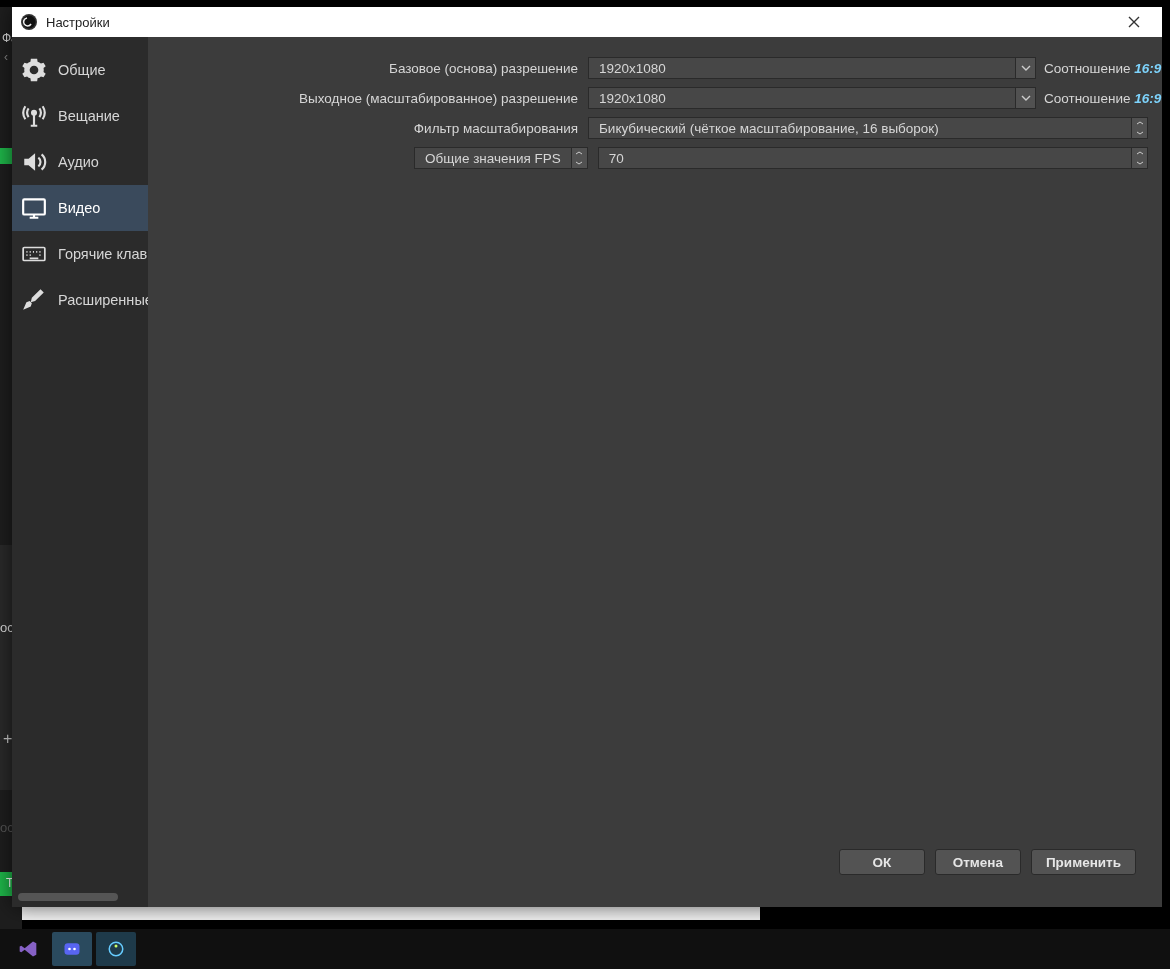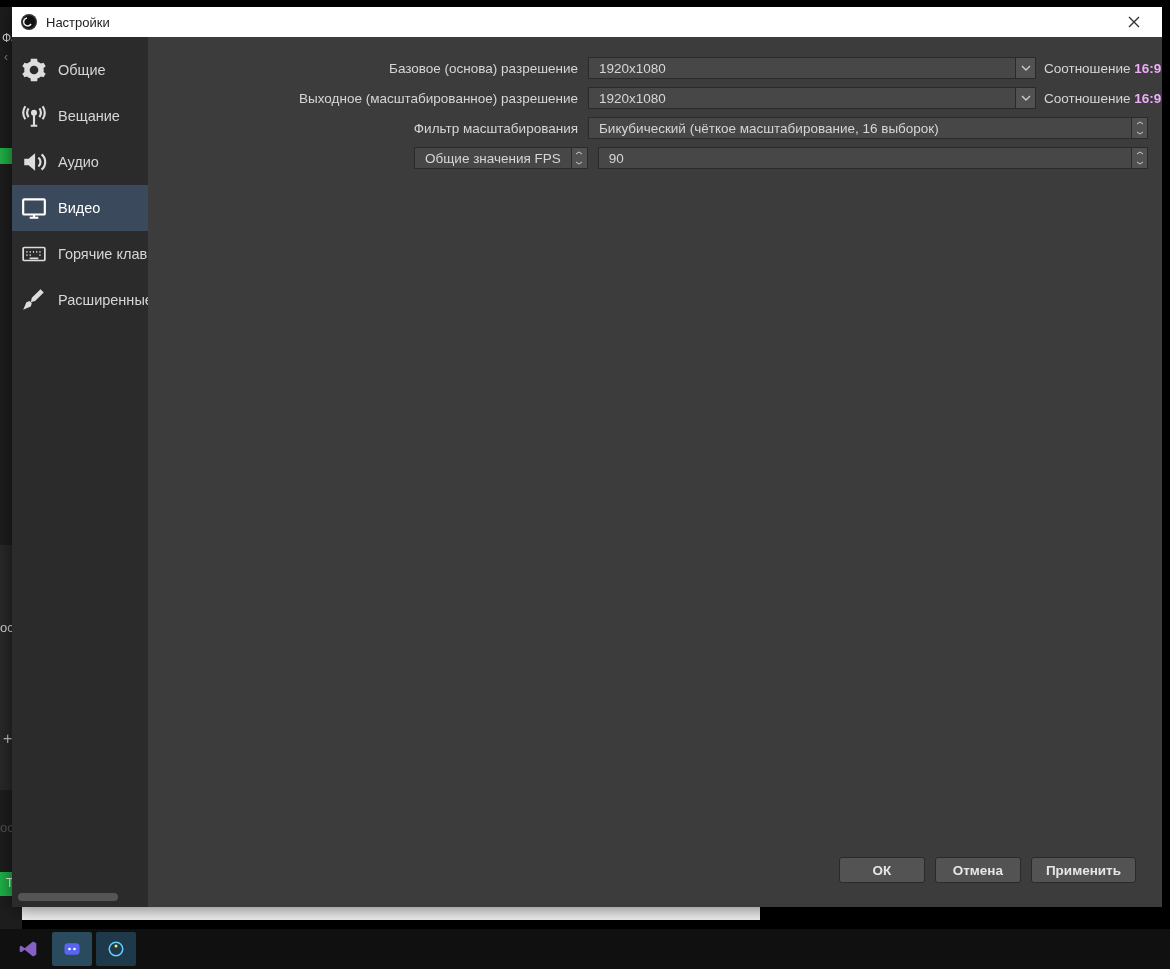--- a/index.html
+++ b/index.html
@@ -26,26 +26,26 @@
   .titlebar .logo{width:18px;height:18px;margin-right:8px;display:flex;align-items:center;justify-content:center;}
   .titlebar .close{margin-left:auto;width:40px;height:30px;display:flex;align-items:center;justify-content:center;cursor:pointer;}
 
   .body{flex:1;display:flex;background:#3c3c3c;min-height:0;}
   .sidebar{width:136px;background:#2b2b2b;padding-top:10px;overflow:hidden;position:relative;}
   .sidebar .scrollbar{position:absolute;left:6px;bottom:6px;width:100px;height:8px;background:#555;border-radius:4px;}
   .nav-item{height:46px;display:flex;align-items:center;gap:10px;padding-left:8px;color:#d6d6d6;font-size:14.5px;white-space:nowrap;cursor:pointer;}
   .nav-item.selected{background:#3a4a5c;color:#fff;}
   .nav-item .ico{width:28px;height:28px;display:flex;align-items:center;justify-content:center;flex-shrink:0;}
 
-  .content{flex:1;padding:18px 14px 16px 0;display:flex;flex-direction:column;min-height:0;border-radius:11px;}
+  .content{flex:1;padding:18px 14px 24px 0;display:flex;flex-direction:column;min-height:0;border-radius:11px;}
   .form{flex:1;}
   .row{display:flex;align-items:center;height:26px;margin-bottom:4px;}
   .row .lbl{width:440px;text-align:right;color:#d6d6d6;font-size:13.5px;padding-right:10px;}
   .row .reslbl{width:112px;color:#d6d6d6;font-size:13.5px;padding-left:8px;white-space:nowrap;}
-  .row .reslbl b{color:#f0abfc;font-weight:700;}
+  .row .reslbl b{color:#7dd3fc;font-weight:700;font-style:italic;}
   .combo{flex:1;height:22px;background:#474747;border:1px solid #2a2a2a;display:flex;align-items:center;color:#d6d6d6;font-size:13.5px;}
   .combo .val{flex:1;padding-left:10px;}
   .combo .arrow{width:20px;height:100%;background:#515151;border-left:1px solid #2a2a2a;display:flex;align-items:center;justify-content:center;}
   .spin{width:16px;height:100%;background:#515151;border-left:1px solid #2a2a2a;display:flex;flex-direction:column;}
   .spin div{flex:1;display:flex;align-items:center;justify-content:center;}
 
   .fps-lbl{height:22px;background:#474747;border:1px solid #2a2a2a;display:flex;align-items:center;color:#d6d6d6;font-size:13.5px;margin-left:auto;}
   .fps-lbl .val{padding:0 10px;}
 
   .footer{height:42px;display:flex;align-items:center;justify-content:flex-end;gap:10px;padding-right:12px;font-weight:bold;}
@@ -203,21 +203,21 @@
                   </div>
                 <div>
                     <svg width="8" height="4" viewBox="0 0 8 4">
                       <path d="M1 1l3 2 3-2" fill="none" stroke="#ccc"></path>
                     </svg>
                   </div>
               </div>
             </div>
             <div style="width:10px"></div>
             <div class="combo" style="margin-right:0">
-              <div class="val">90</div>
+              <div class="val">70</div>
               <div class="spin">
                 <div>
                     <svg width="8" height="4" viewBox="0 0 8 4">
                       <path d="M1 3l3-2 3 2" fill="none" stroke="#ccc"></path>
                     </svg>
                   </div>
                 <div>
                     <svg width="8" height="4" viewBox="0 0 8 4">
                       <path d="M1 1l3 2 3-2" fill="none" stroke="#ccc"></path>
                     </svg>

